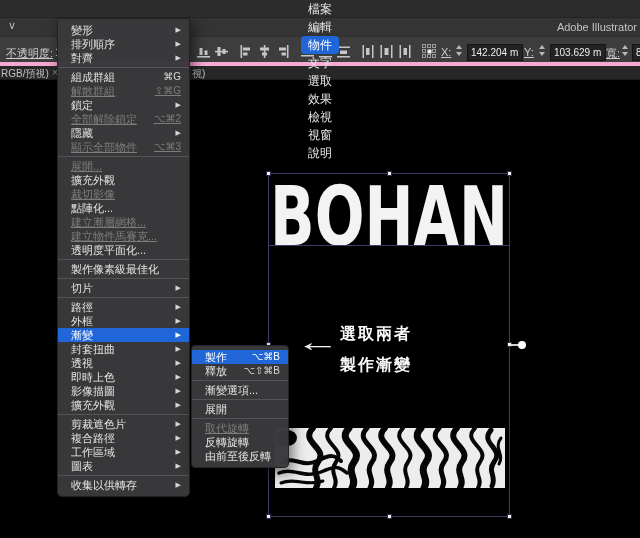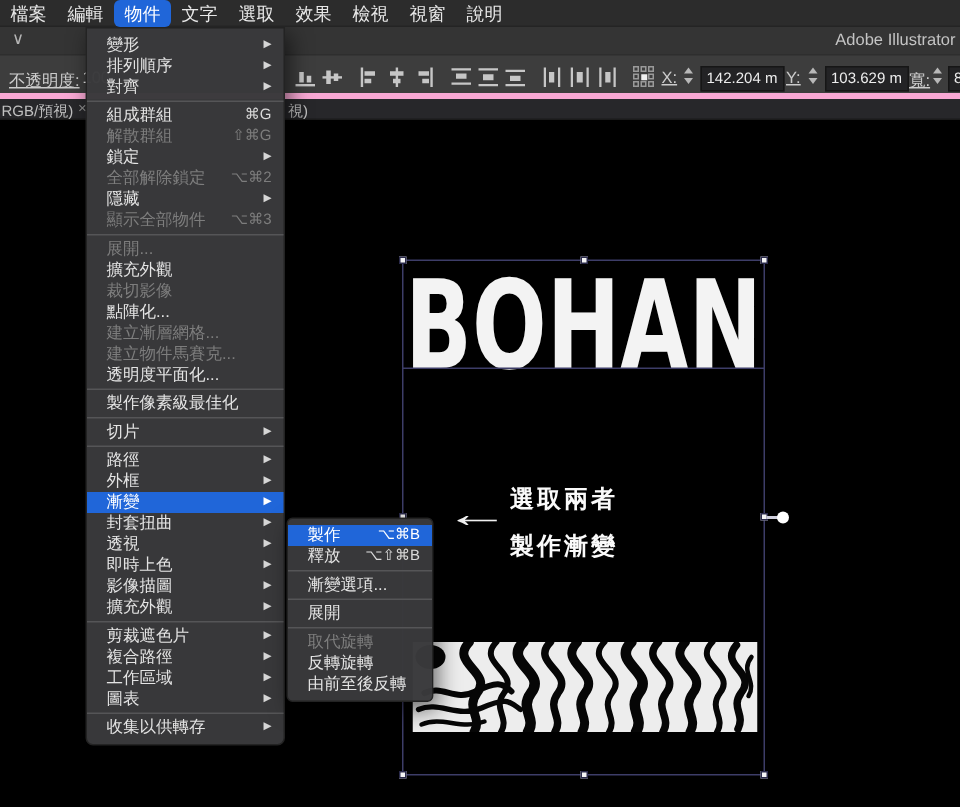--- a/index.html
+++ b/index.html
@@ -1,21 +1,21 @@
 <!DOCTYPE html>
 <html><head>
 <meta charset="utf-8">
 <style>
   html,body{margin:0;padding:0;background:#111;}
   .screen{position:relative;width:640px;height:538px;overflow:hidden;background:#000;
     font-family:"Liberation Sans",sans-serif;-webkit-font-smoothing:antialiased;user-select:none;}
 
   
   .menubar{position:absolute;left:0;top:0;width:640px;height:18px;background:#2c2c2c;
-    display:flex;align-items:center;border-bottom:1px solid #242424;box-sizing:border-box;z-index:40;}
+    display:flex;align-items:center;border-bottom:1px solid #242424;box-sizing:border-box;z-index:40;flex-direction:column;}
   .mb-item{height:18px;line-height:18px;padding:0 7px;font-size:12px;color:#e8e8e8;white-space:nowrap;}
   .mb-item.active{background:var(--accent,#2066d9);border-radius:4px;color:#fff;}
 
   .titlebar{position:absolute;left:0;top:18px;width:640px;height:18px;background:#343434;z-index:5;}
   .title-chevron{position:absolute;left:8px;top:1px;font-size:11px;color:#b5b5b5;}
   .app-title{position:absolute;right:3px;top:3px;font-size:11px;color:#c4c4c4;}
 
   .control-panel{position:absolute;left:0;top:36px;width:640px;height:30px;background:#3d3d3d;
     border-top:1px solid #2e2e2e;border-bottom:4px solid #f9a8d4;box-sizing:border-box;z-index:5;}
   .cp-label{position:absolute;top:9px;font-size:11px;color:#cccccc;text-decoration:underline;white-space:nowrap;}
@@ -39,21 +39,21 @@
   
   .menu-panel{position:absolute;background:rgba(57,57,59,0.98);border:1px solid #232323;
     box-shadow:3px 5px 14px rgba(0,0,0,0.55);padding:4px 0;box-sizing:border-box;z-index:30;}
   #object-menu{left:57px;top:18px;width:133px;border-radius:0 0 5px 5px;}
   #blend-submenu{left:191px;top:345px;width:98px;border-radius:4px;}
   .menu-row{height:14px;display:flex;align-items:center;padding:0 8px 0 13px;font-size:11px;
     line-height:14px;color:#e4e4e4;white-space:nowrap;}
   .menu-row .mi-label{overflow:hidden;}
   .menu-row .mi-right{margin-left:auto;font-size:10px;color:#dadada;padding-left:6px;}
   .menu-row .mi-arrow{margin-left:auto;font-size:7px;color:#d6d6d6;padding-left:6px;}
-  .menu-row.disabled,.menu-row.disabled .mi-right{color:#7d7d7d;}
+  .menu-row.disabled,.menu-row.disabled .mi-right{color:#7d7d7d;text-decoration:underline;}
   .menu-row.highlighted{background:var(--accent,#2066d9);color:#fff;}
   .menu-row.highlighted .mi-right,.menu-row.highlighted .mi-arrow{color:#fff;}
   .menu-divider{height:1px;background:#555557;margin:2px 0;}
 
   
   .sel-box{position:absolute;left:268px;top:173px;width:242px;height:344px;
     border:1px solid var(--sel,#3d3d68);box-sizing:border-box;z-index:2;}
   .sel-hline{position:absolute;left:268px;top:245px;width:242px;height:1px;background:var(--sel,#3d3d68);z-index:2;}
   .handle{position:absolute;width:5px;height:5px;background:#f5f5f5;border:1px solid #2a2a4a;box-sizing:border-box;z-index:6;}
   .widget-line{position:absolute;left:511px;top:344px;width:8px;height:2px;background:#cfcfdd;z-index:6;}

